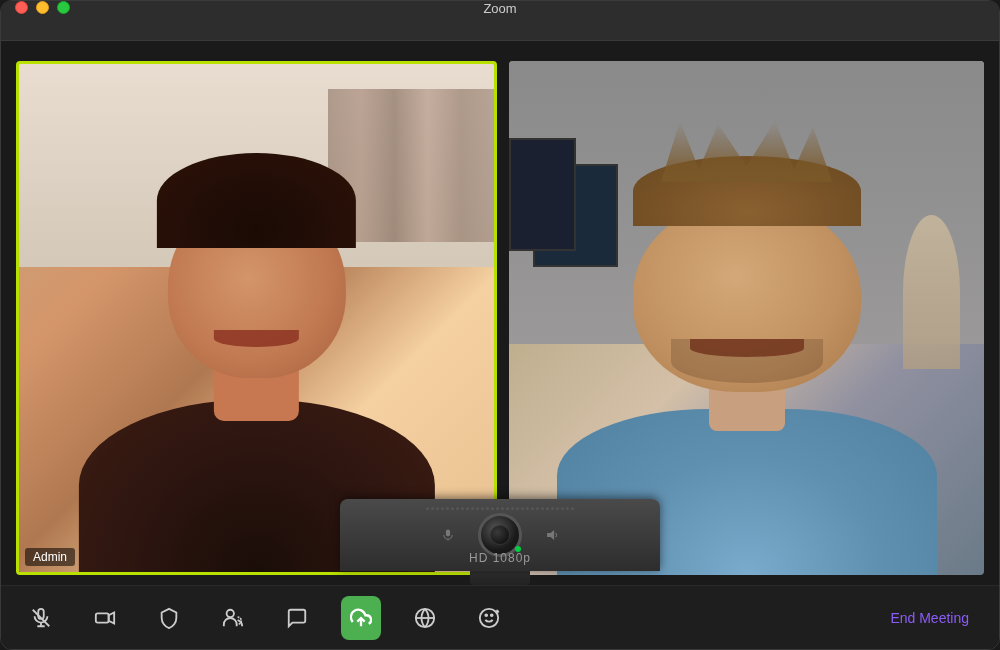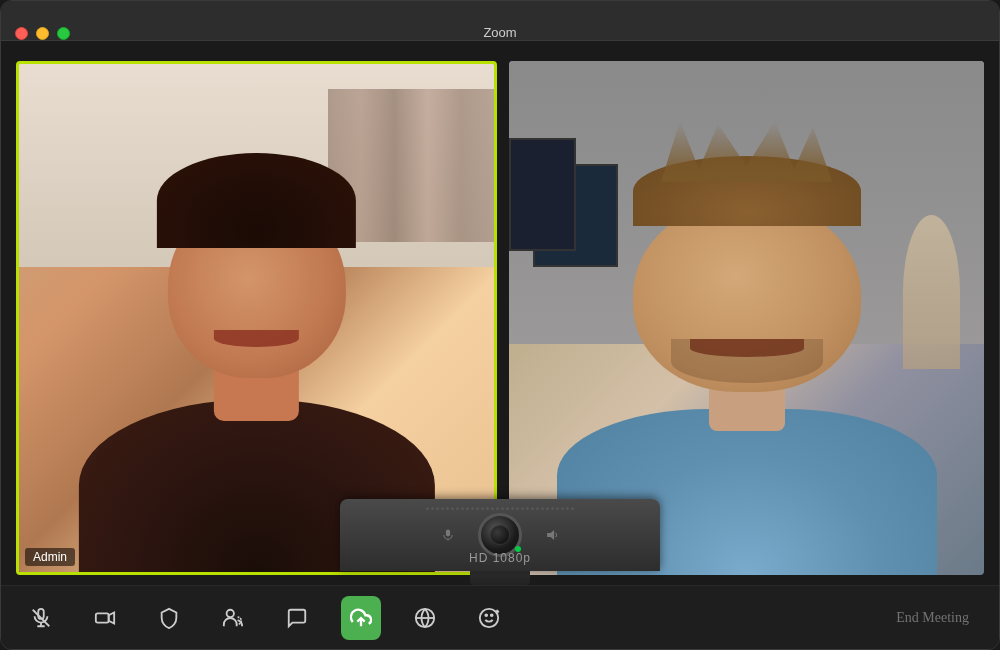--- a/index.html
+++ b/index.html
@@ -21,21 +21,21 @@
       display: flex;
       flex-direction: column;
       border: 1px solid #3a3a3a;
     }
 
     
     .title-bar {
       height: 40px;
       background: #2d2d2d;
       display: flex;
-      align-items: flex-end;
+      align-items: flex-start;
       justify-content: center;
       position: relative;
       flex-shrink: 0;
       border-bottom: 1px solid #3a3a3a;
     }
 
     .traffic-lights {
       position: absolute;
       left: 14px;
       display: flex;
@@ -233,27 +233,26 @@
     .tool-btn.share-btn {
       background: #4caf50;
       border-radius: 8px;
     }
 
     .tool-btn.share-btn svg { color: #fff; }
 
     .end-meeting-btn {
       position: absolute;
       right: 20px;
-      color: #737373;
+      color: #8b5cf6;
       font-size: 14px;
       font-weight: 500;
       cursor: pointer;
       padding: 6px 10px;
       border-radius: 4px;
-      font-family: Liberation Serif, serif;
     }
 
     
     .video-tile-left .video-bg {
       width: 100%;
       height: 100%;
       background: linear-gradient(135deg, #c8a882 0%, #d4956a 30%, #b07850 50%, #f5d0a0 70%, #e8c090 100%);
       position: relative;
       overflow: hidden;
     }

